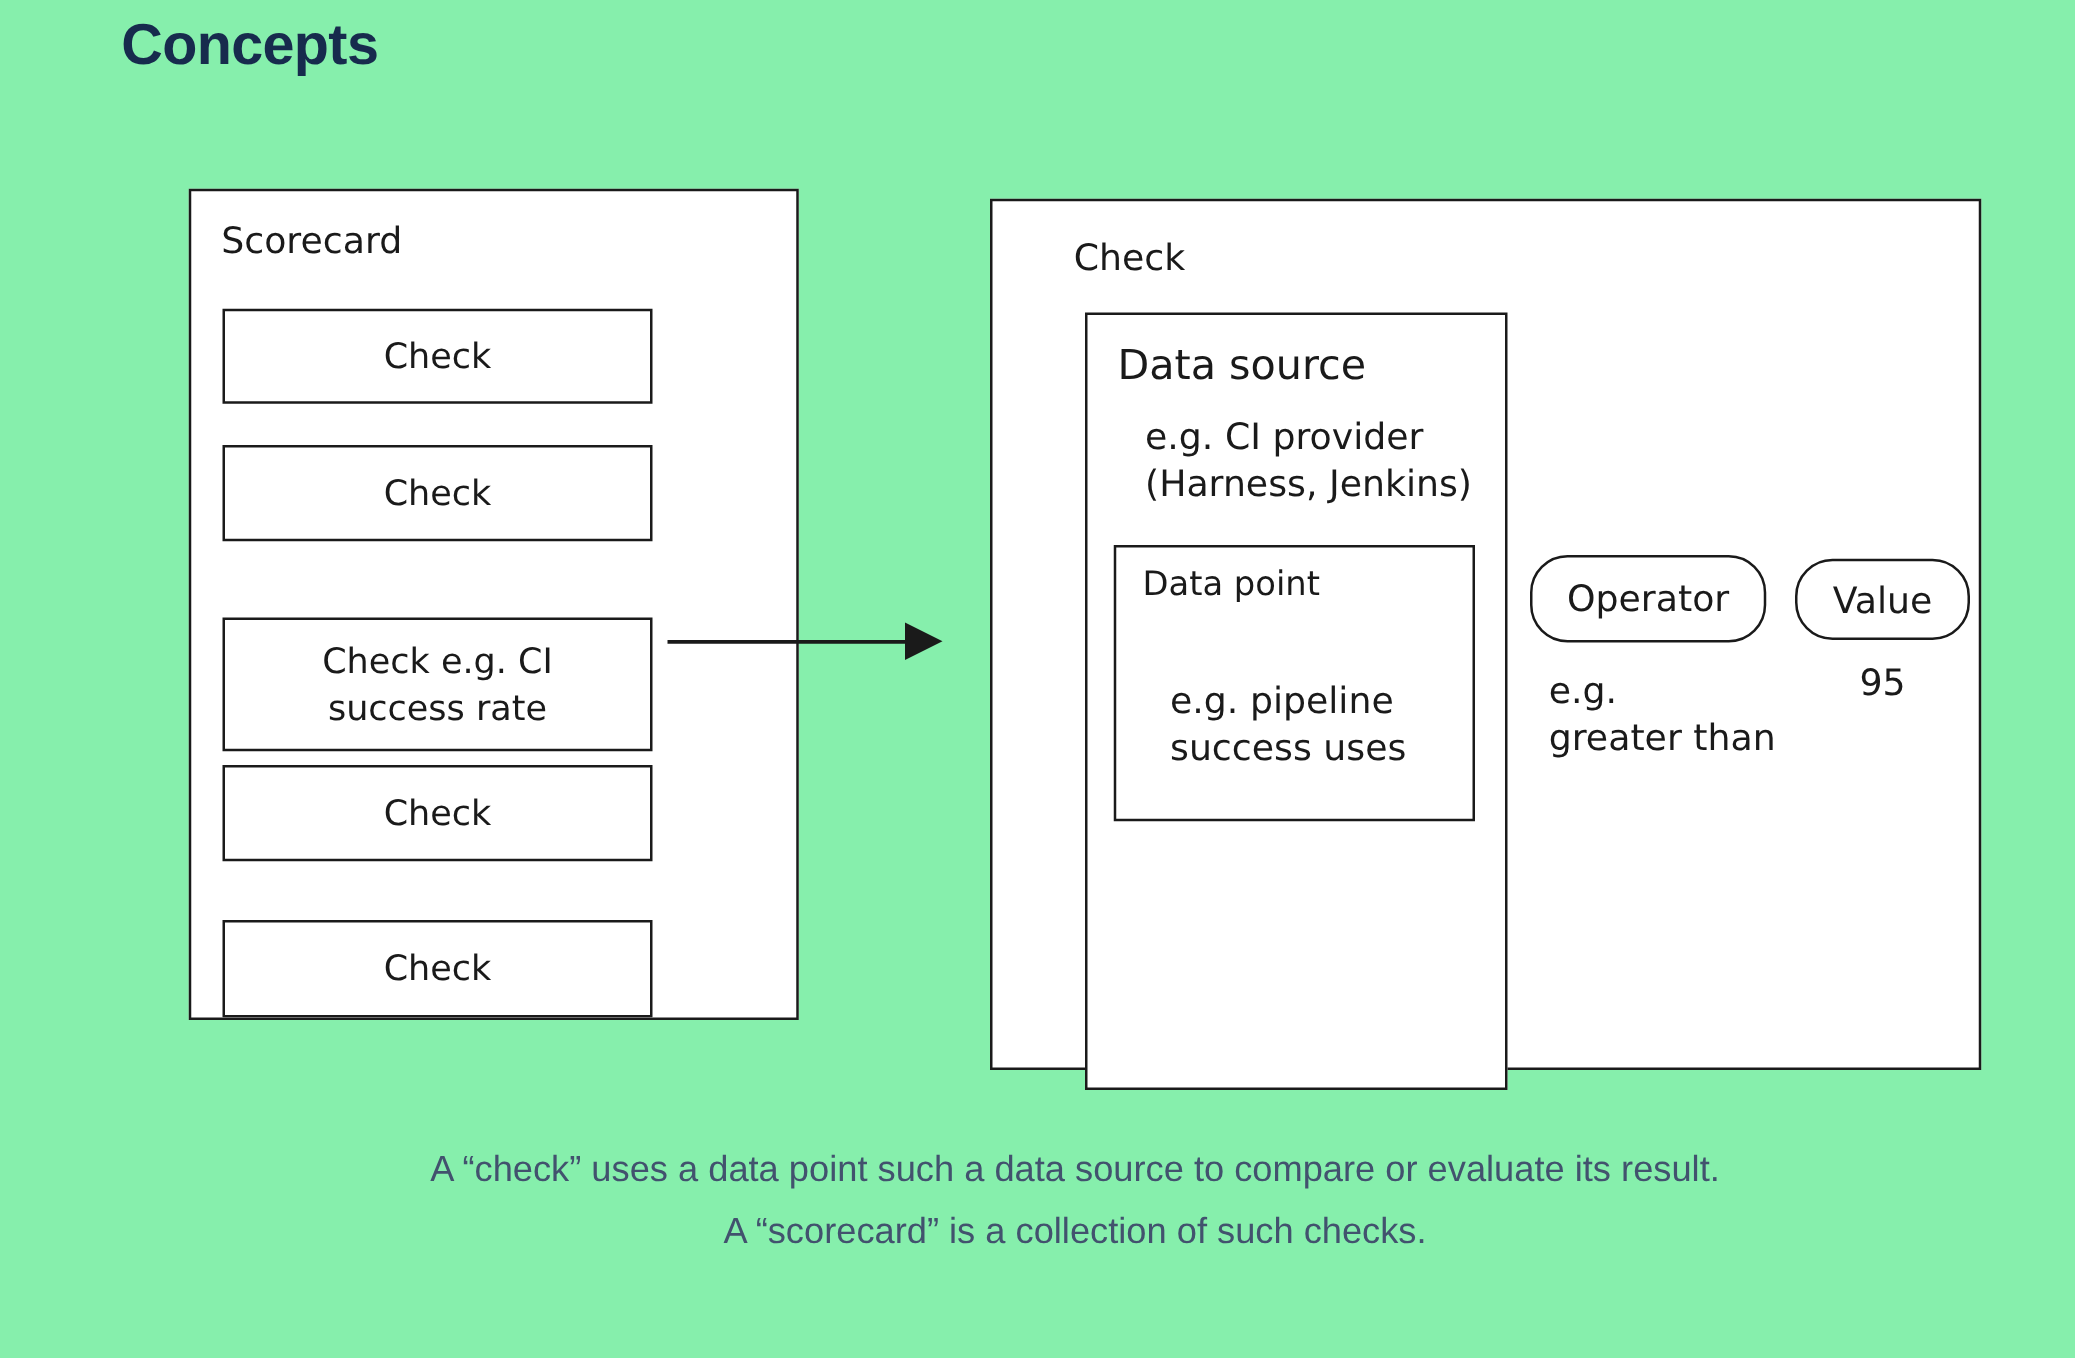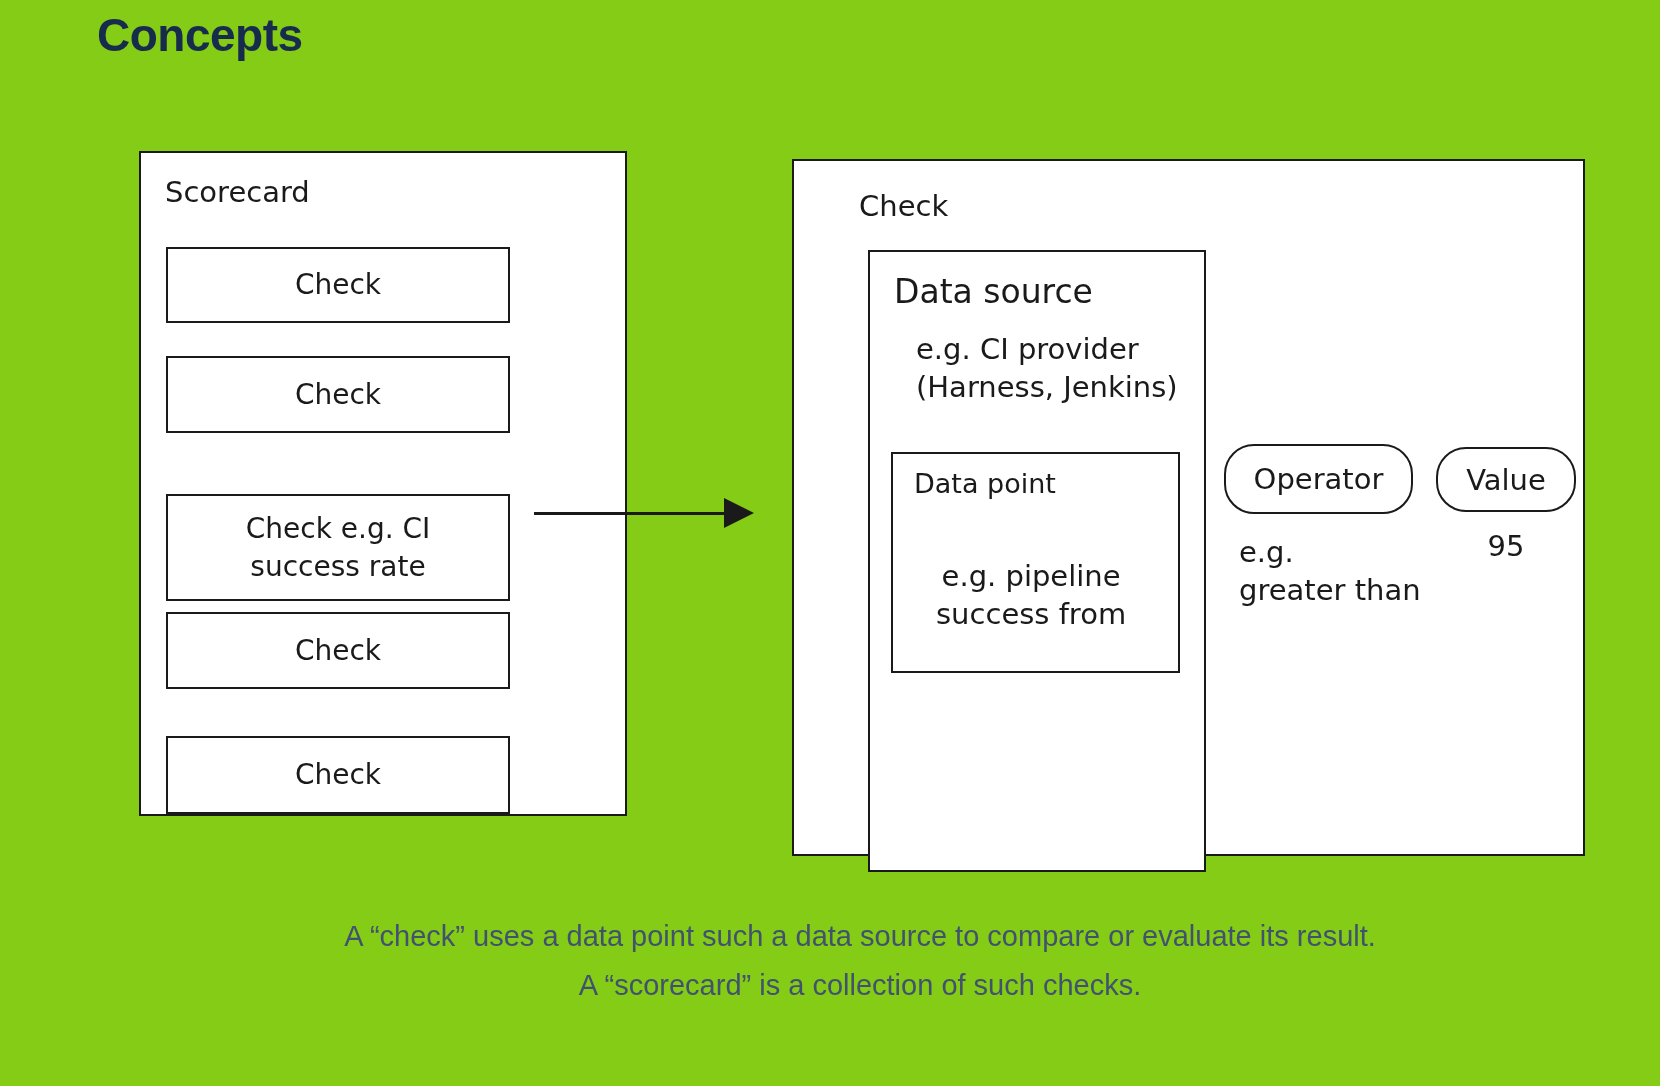--- a/index.html
+++ b/index.html
@@ -1,21 +1,21 @@
 <!DOCTYPE html>
 <html><head>
 <meta charset="utf-8">
 <style>
   * { margin: 0; padding: 0; box-sizing: border-box; }
   html, body { background: #ffffff; }
   .canvas {
     position: relative;
     width: 1660px;
     height: 1086px;
-    background: #84cc16;
+    background: #86efac;
     overflow: hidden;
     font-family: "DejaVu Sans", sans-serif;
     color: #1a1a1a;
   }
   .heading {
     position: absolute;
     left: 97px;
     top: 8px;
     font-family: "Liberation Sans", sans-serif;
     font-size: 46px;
@@ -107,21 +107,21 @@
     color: #42526e;
   }
 </style>
 </head>
 <body>
 
 <div class="canvas">
 
   <div class="heading">Concepts</div>
 
-  <div class="box" style="left:139px; top:151px; width:488px; height:665px;">
+  <div class="box" style="left:151px; top:151px; width:488px; height:665px;">
     <div class="hand corner-label" style="left:24px; top:22px;">Scorecard</div>
 
     <div class="hand check-item" style="top:94px; height:76px;">Check</div>
     <div class="hand check-item" style="top:203px; height:77px;">Check</div>
     <div class="hand check-item" style="top:308px; height:107px;margin-top:33px;">Check e.g. CI
 success rate</div>
     <div class="hand check-item" style="top:459px; height:77px;">Check</div>
     <div class="hand check-item" style="top:583px; height:78px;">Check</div>
   </div>
 
@@ -131,24 +131,24 @@
   </div>
 
   <div class="box" style="left:792px; top:159px; width:793px; height:697px;">
     <div class="hand corner-label" style="left:65px; top:28px;">Check</div>
 
     <div class="box" style="left:74px; top:89px; width:338px; height:622px;padding-left:18px;">
       <div class="hand ds-title">Data source</div>
       <div class="hand ex" style="left:46px; top:78px;">e.g. CI provider
 (Harness, Jenkins)</div>
 
-      <div class="box" style="left:21px; top:200px; width:289px; height:221px;text-align:center;">
+      <div class="box" style="left:21px; top:184px; width:289px; height:221px;">
         <div class="hand" style="position:absolute; left:21px; top:14px; font-size:27px;">Data point</div>
         <div class="hand ex" style="left:43px; top:103px;">e.g. pipeline
-success from</div>
+success uses</div>
       </div>
     </div>
 
     <div class="box hand mini-box" style="left:430px; top:283px; width:189px; height:70px;">
       <span>Operator</span>
     </div>
     <div class="hand ex" style="left:445px; top:372px;">e.g.
 greater than</div>
 
     <div class="box hand mini-box" style="left:642px; top:286px; width:140px; height:65px;">

